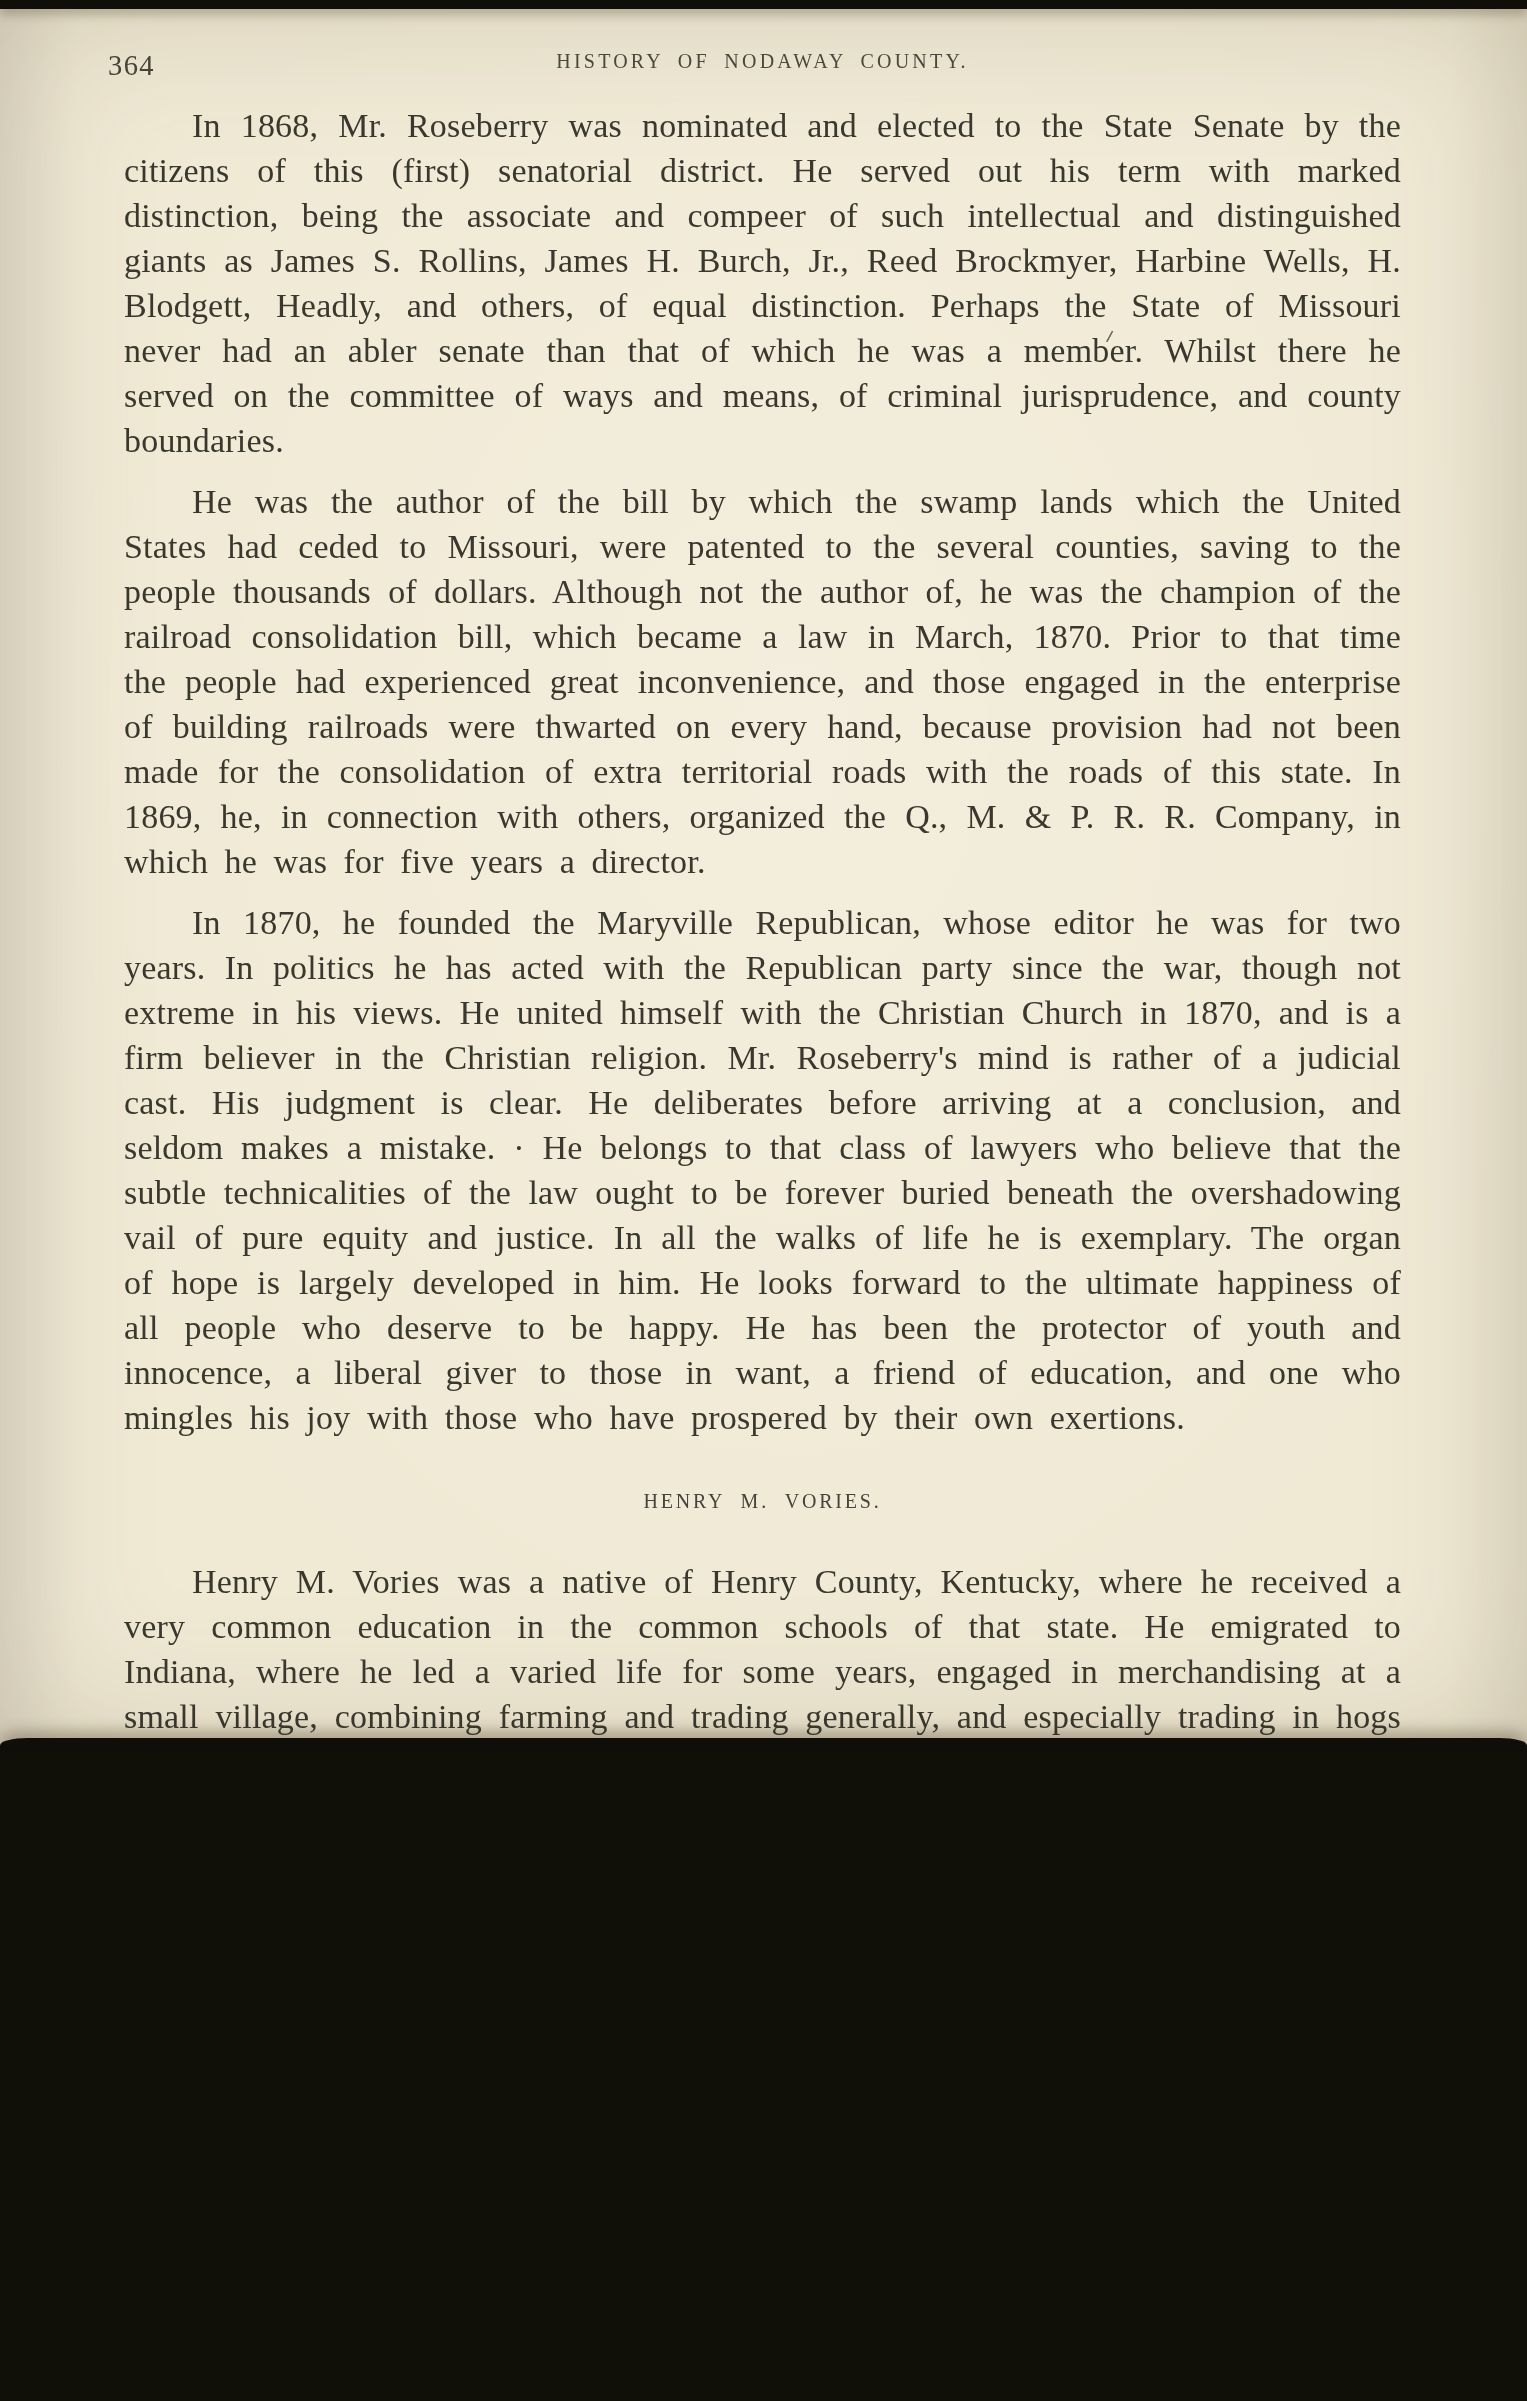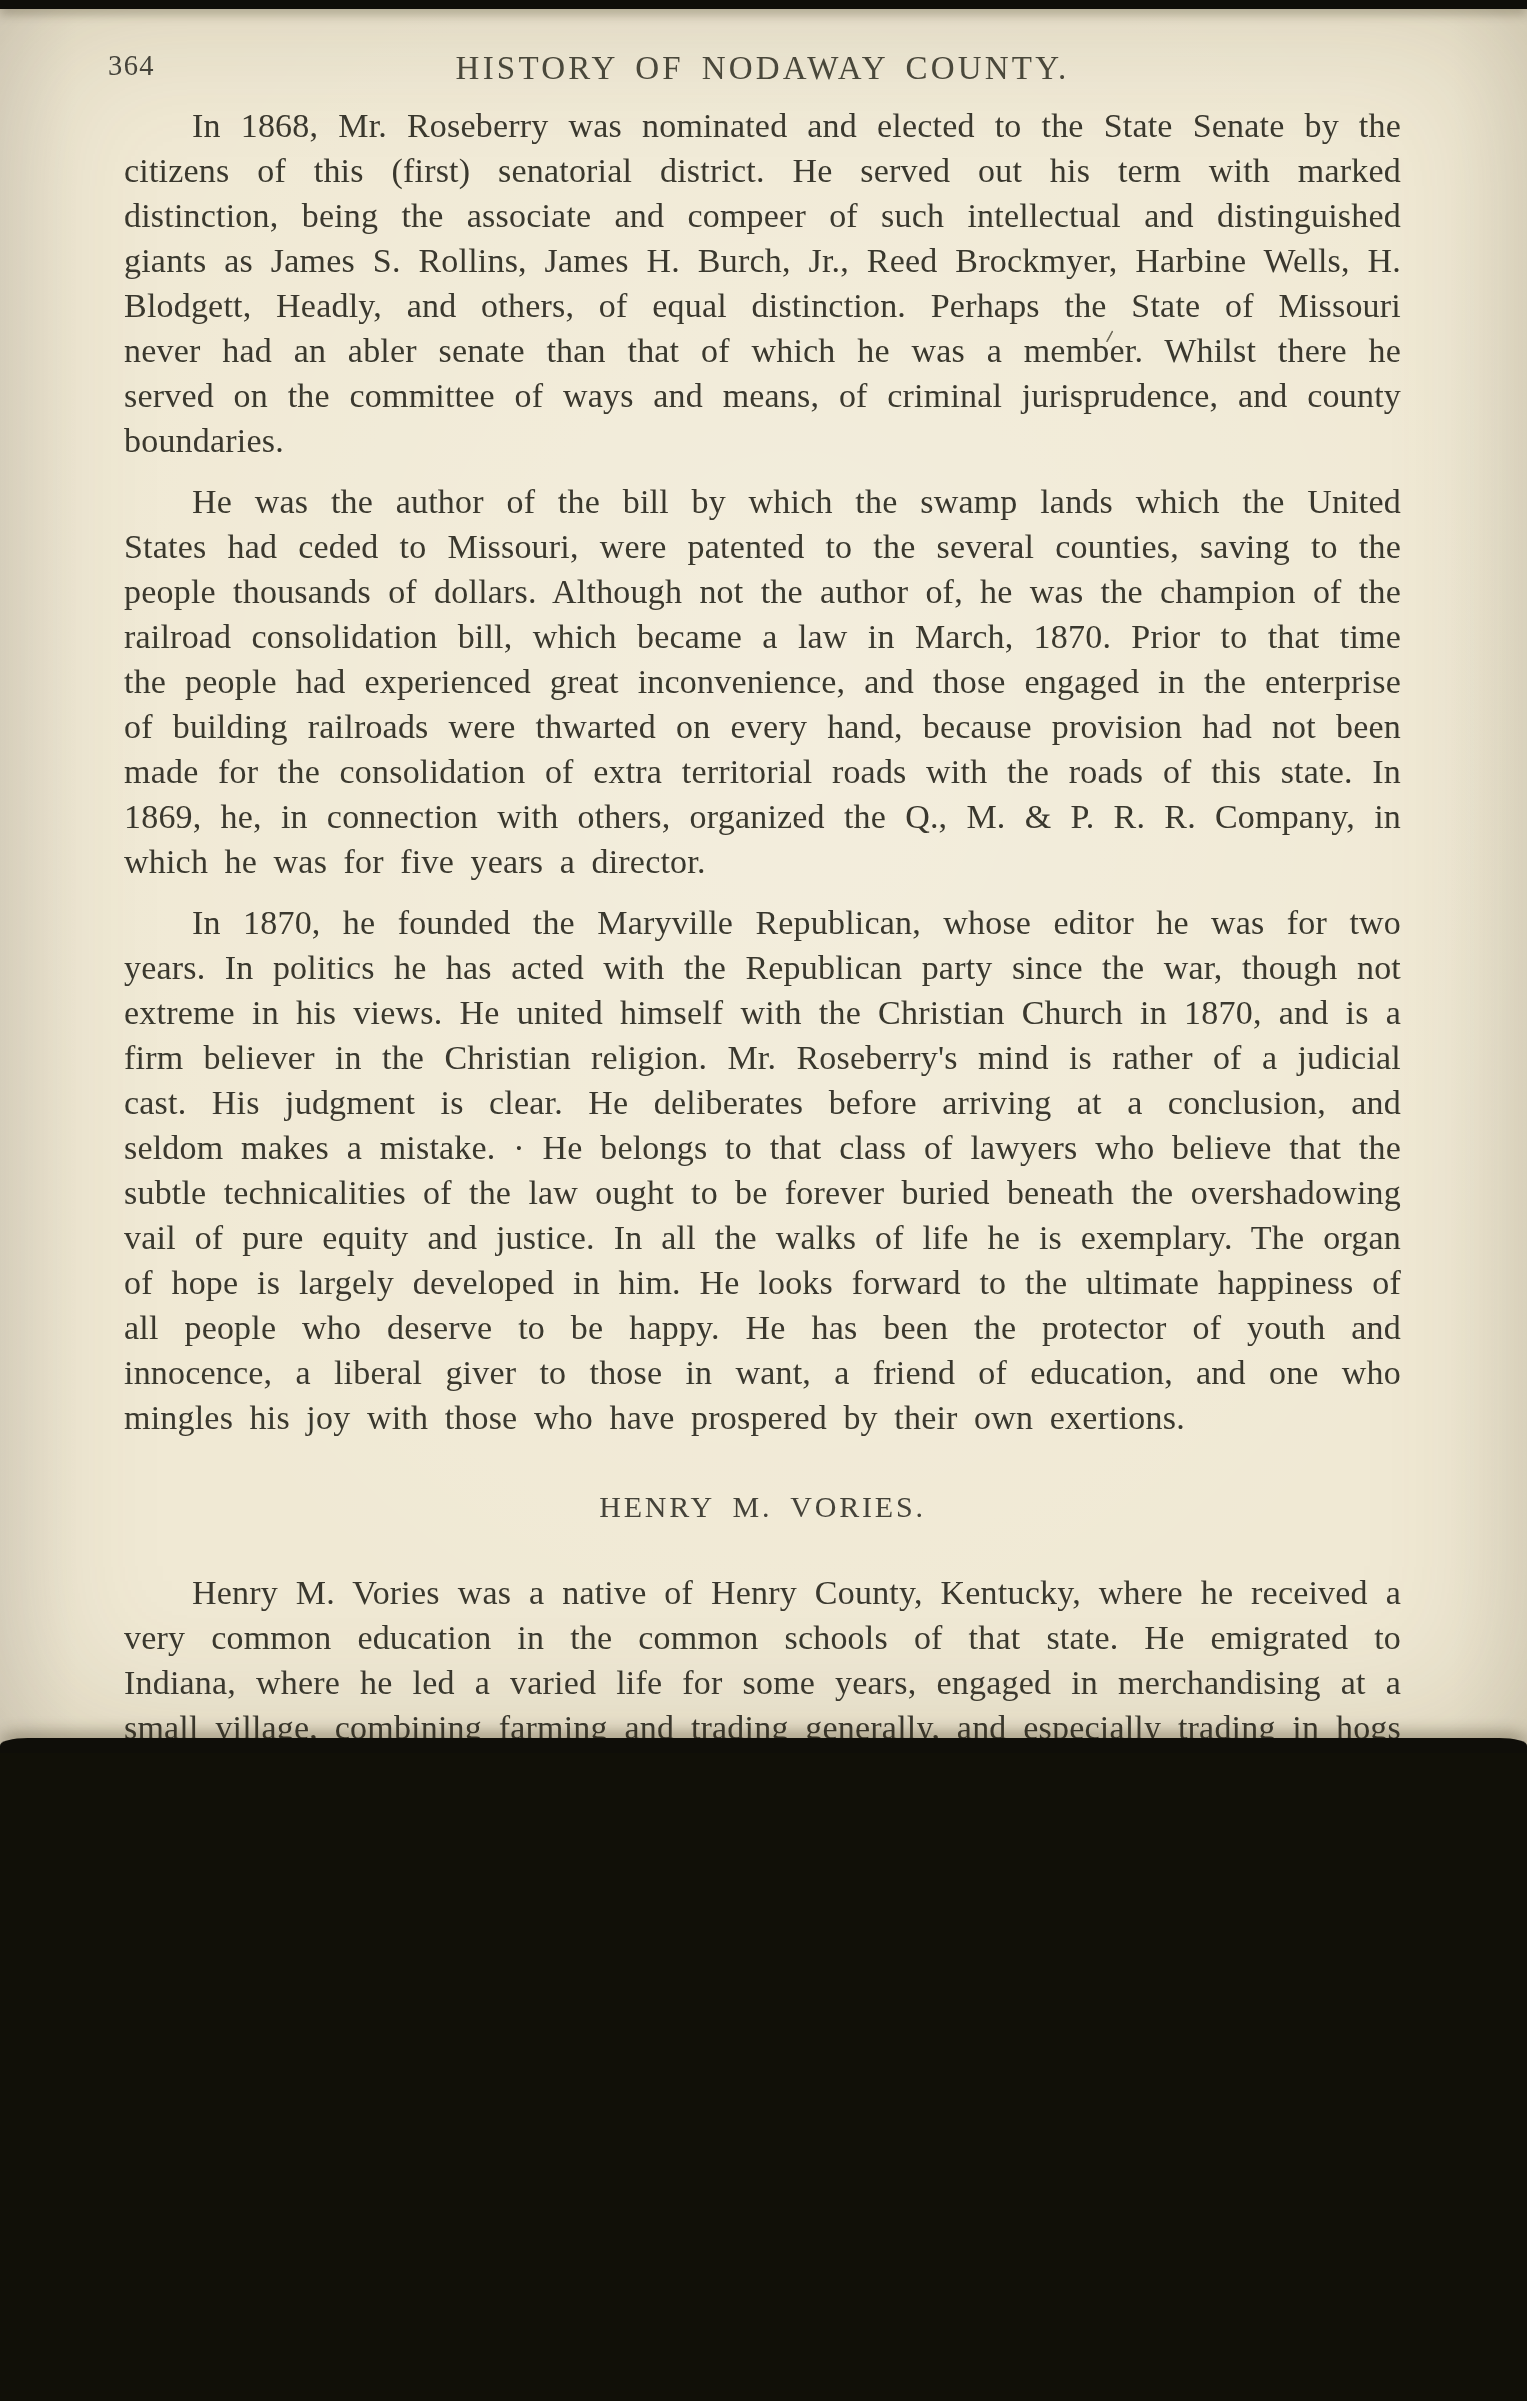--- a/index.html
+++ b/index.html
@@ -46,38 +46,38 @@
     position: absolute;
     left: 0; top: 3.7px;
     font-size: 28.5px;
     letter-spacing: 1.4px;
     color: #45433a;
   }
   .running-header {
     position: absolute;
     left: 0; right: 0; top: 3.7px;
     text-align: center;
-    font-size: 33px;
+    font-size: 20px;
     letter-spacing: 3.2px;
     word-spacing: 6.4px;
     color: #4a483b;
   }
   .bodytext p {
     margin: 16px;
     font-size: 34px;
     line-height: 45px;
     text-align: justify;
     text-indent: 68px;
     word-spacing: 7.8px;
     letter-spacing: 0.2px;
   }
   .section-heading {
     margin: 50px 0 46px 0;
     text-align: center;
-    font-size: 30px;
+    font-size: 20px;
     font-weight: normal;
     letter-spacing: 2.8px;
     word-spacing: 8.3px;
     color: #45433a;
   }
   .artifact {
     position: absolute;
     left: 1105px;
     top: 329px;
     width: 6.4px;

